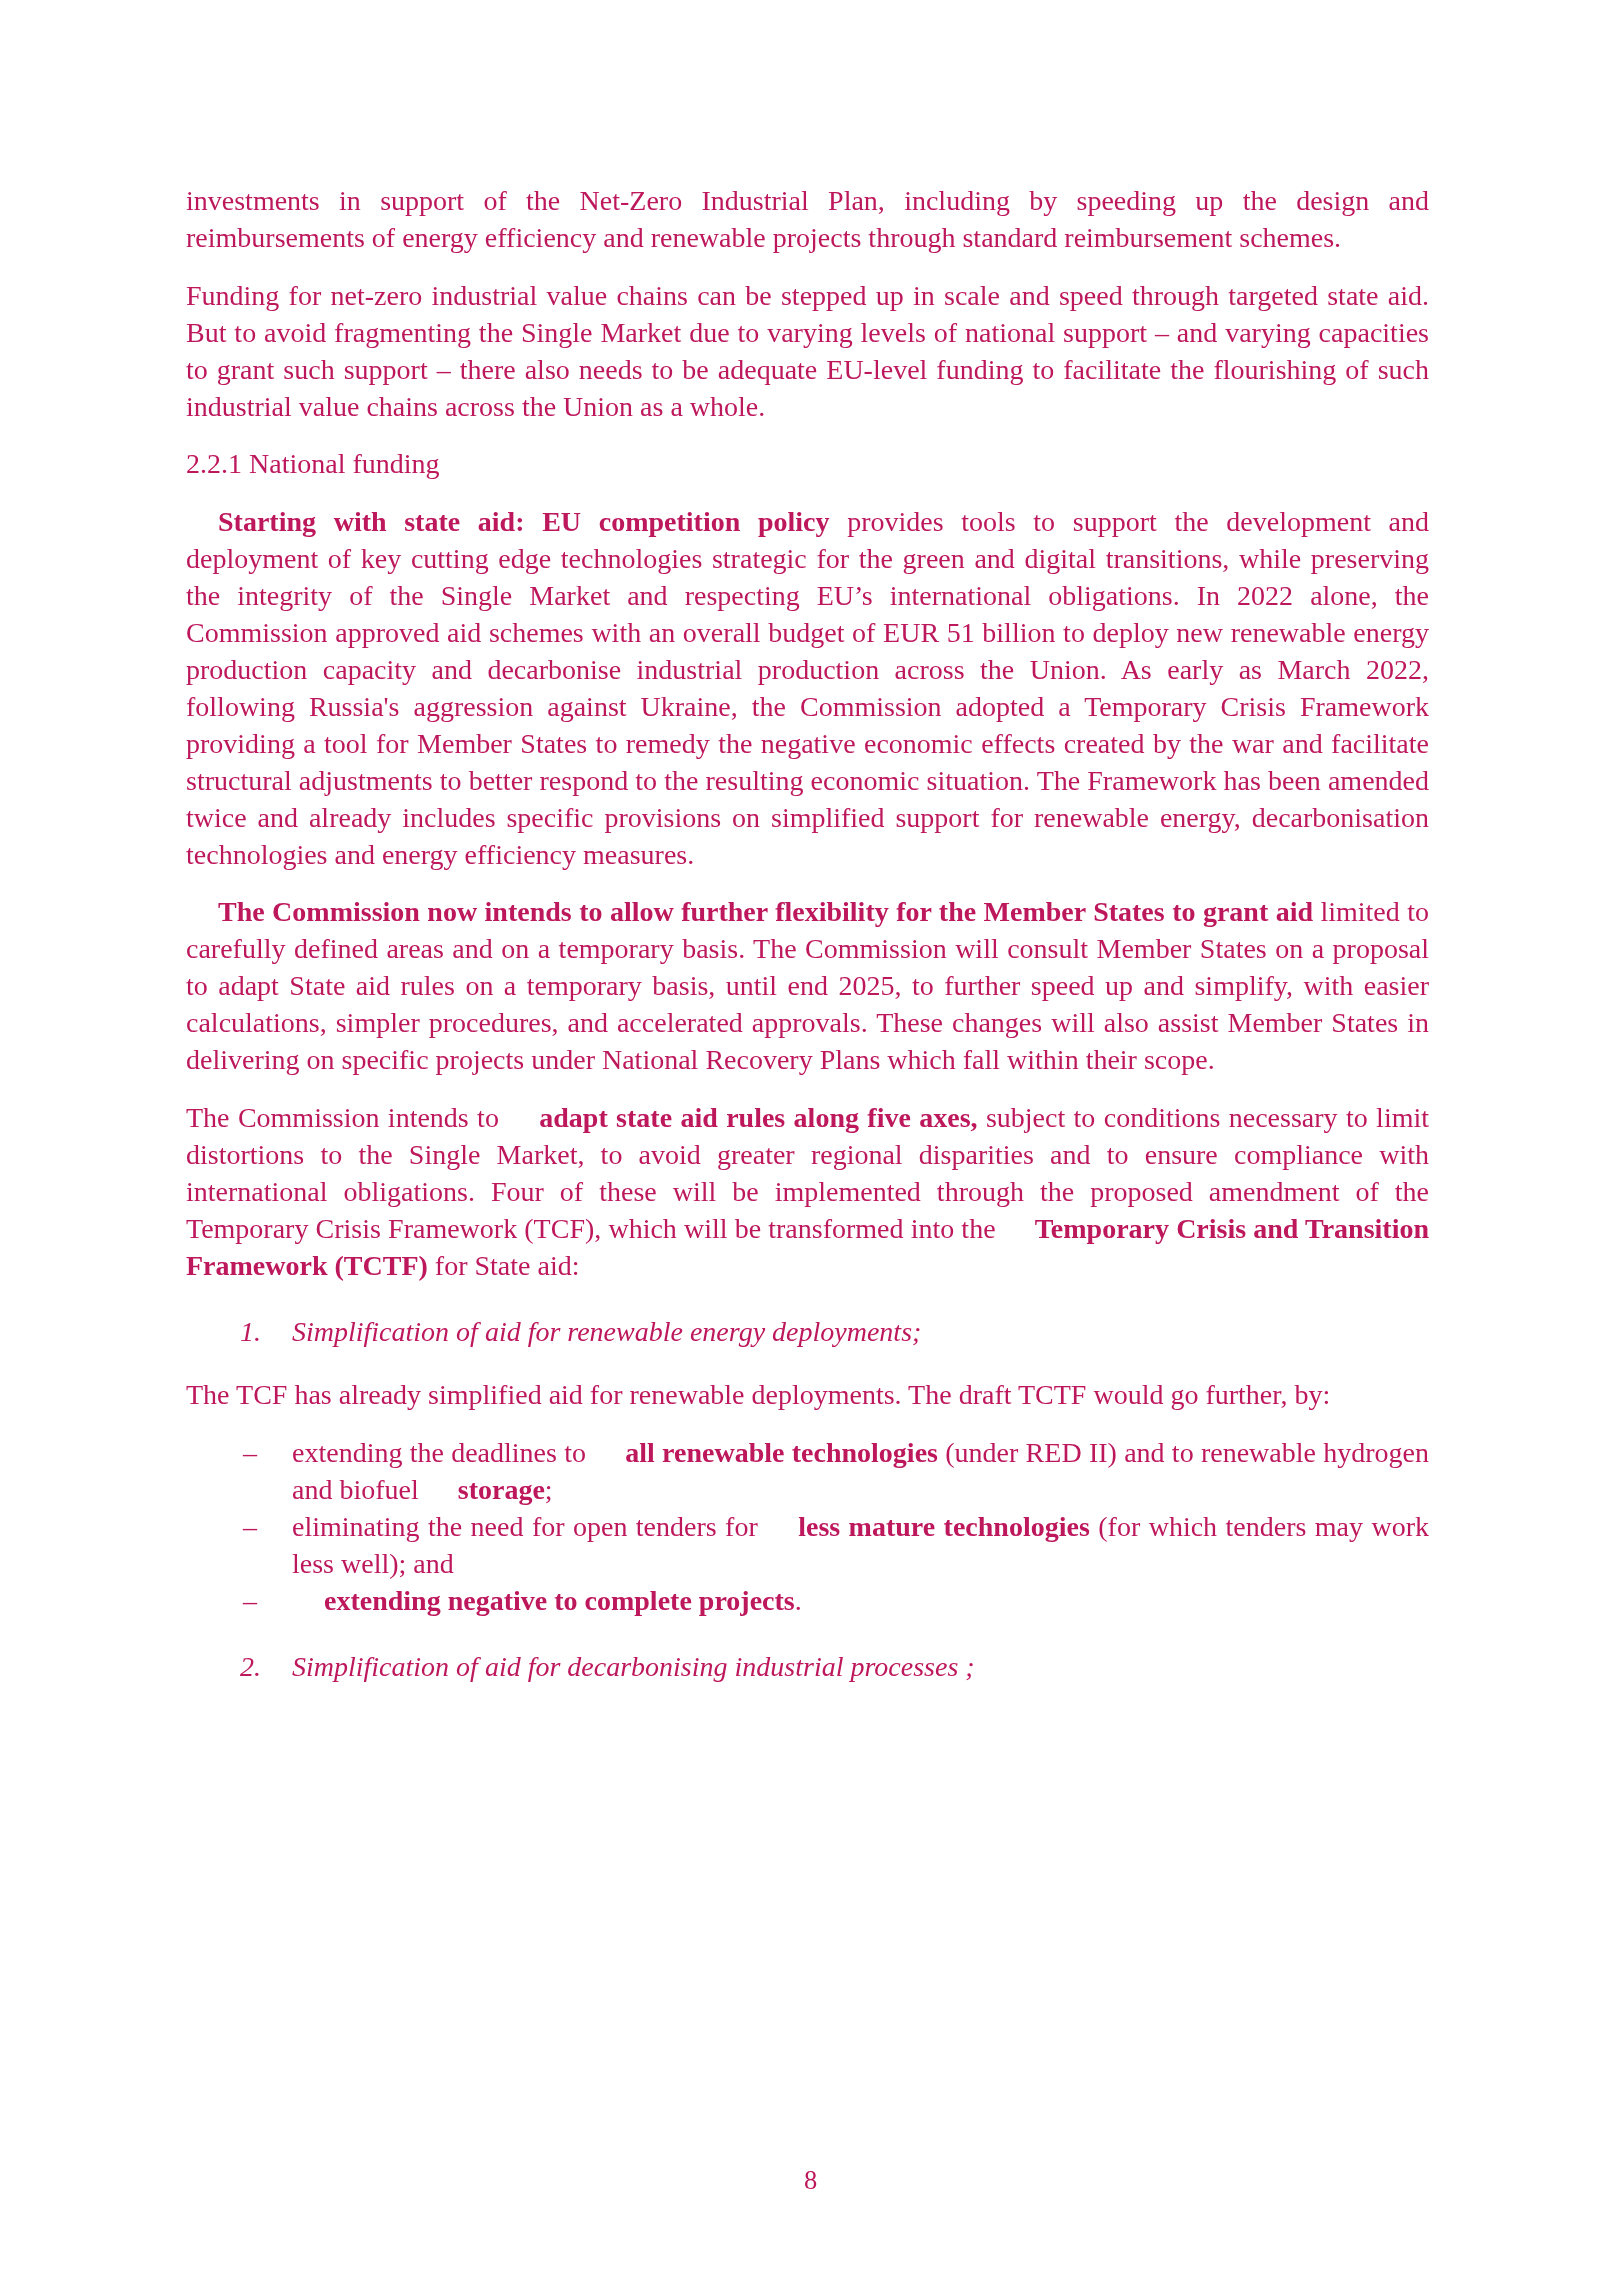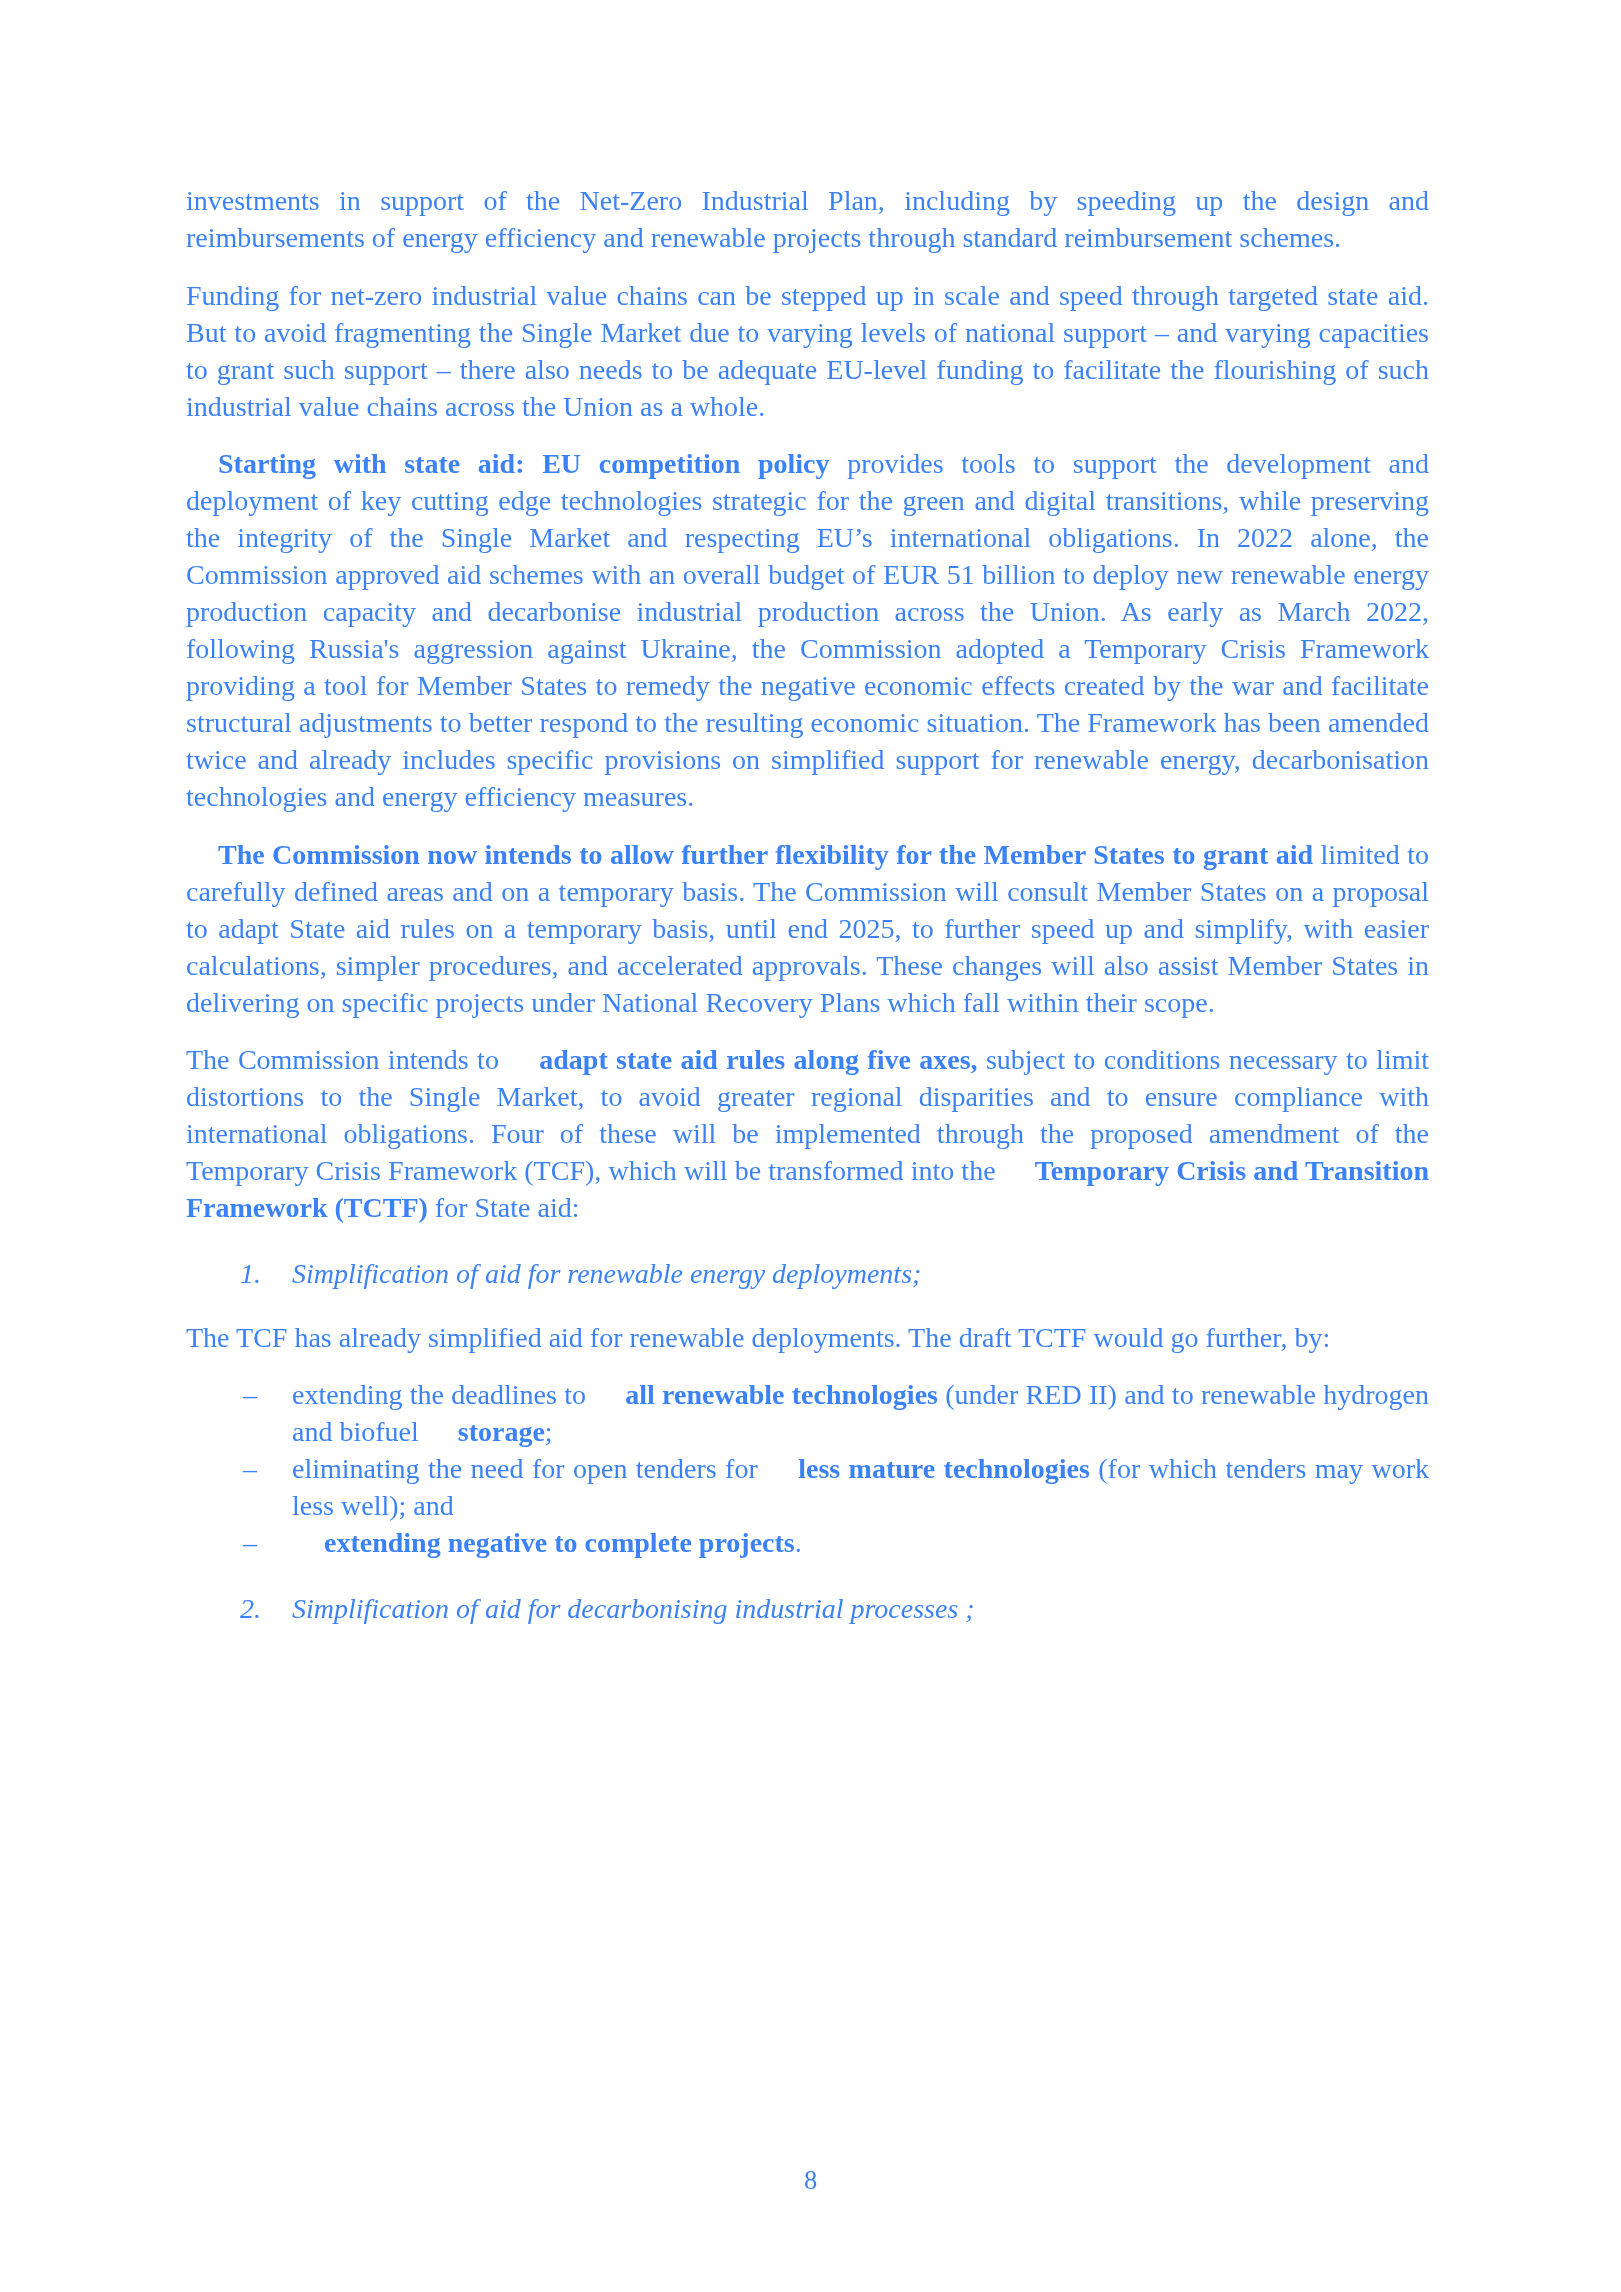--- a/index.html
+++ b/index.html
@@ -5,21 +5,21 @@
   html, body {
     margin: 0;
     padding: 0;
     background: #ffffff;
   }
   .page {
     position: relative;
     width: 1621px;
     height: 2293px;
     background: #ffffff;
-    color: #3b82f6;
+    color: #be185d;
     font-family: "Liberation Serif", serif;
     font-size: 28px;
     line-height: 37px;
     overflow: hidden;
   }
   .content {
     position: absolute;
     left: 186px;
     top: 182px;
     width: 1243px;
@@ -75,20 +75,21 @@
 <body>
 
 <div class="page">
   <div class="content">
 
     <p><span>investments in support of the Net-Zero Industrial Plan, including by speeding up the design and reimbursements of energy efficiency and renewable projects through standard reimbursement schemes.</span></p>
 
 
     <p><span>Funding for net-zero industrial value chains can be stepped up in scale and speed through targeted state aid. But to avoid fragmenting the Single Market due to varying levels of national support – and varying capacities to grant such support – there also needs to be adequate EU-level funding to facilitate the flourishing of such industrial value chains across the Union as a whole.</span></p>
 
+    <p class="heading">2.2.1 National funding</p>
 
     <p><span class="b">Starting with state aid: EU competition policy</span><span> provides tools to support the development and deployment of key cutting edge technologies strategic for the green and digital transitions, while preserving the integrity of the Single Market and respecting EU’s international obligations. In 2022 alone, the Commission approved aid schemes with an overall budget of EUR 51 billion to deploy new renewable energy production capacity and decarbonise industrial production across the Union. As early as March 2022, following Russia's aggression against Ukraine, the Commission adopted a Temporary Crisis Framework providing a tool for Member States to remedy the negative economic effects created by the war and facilitate structural adjustments to better respond to the resulting economic situation. The Framework has been amended twice and already includes specific provisions on simplified support for renewable energy, decarbonisation technologies and energy efficiency measures.</span></p>
 
     <p><span class="b">The Commission now intends to allow further flexibility for the Member States to grant aid</span><span> limited to carefully defined areas and on a temporary basis. The Commission will consult Member States on a proposal to adapt State aid rules on a temporary basis, until end 2025, to further speed up and simplify, with easier calculations, simpler procedures, and accelerated approvals. These changes will also assist Member States in delivering on specific projects under National Recovery Plans which fall within their scope.</span></p>
 
     <p><span>The Commission intends to </span><span class="b">adapt state aid rules along five axes,</span><span> subject to conditions necessary to limit distortions to the Single Market, to avoid greater regional disparities and to ensure compliance with international obligations. Four of these will be implemented through the proposed amendment of the Temporary Crisis Framework (TCF), which will be transformed into the </span><span class="b">Temporary Crisis and Transition Framework (TCTF)</span><span> for State aid:</span></p>
 
     <div class="num-item">
       <span class="num">1.</span>
       <span class="num-text">Simplification of aid for renewable energy deployments;</span>

